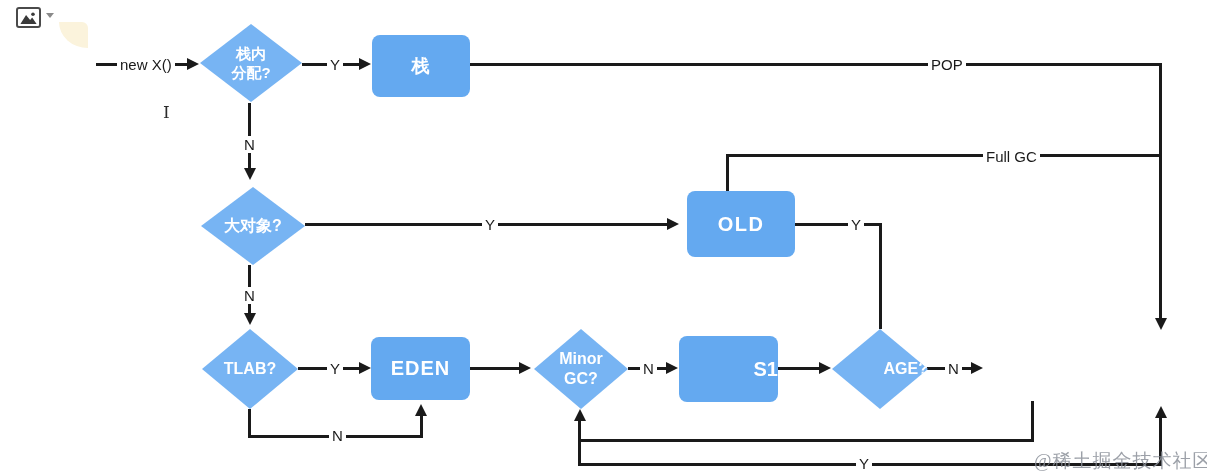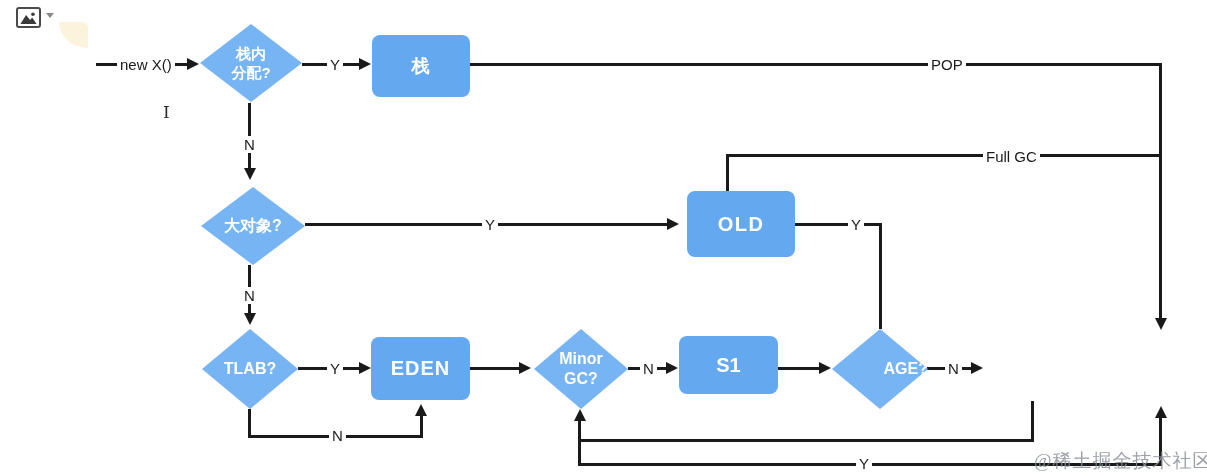--- a/index.html
+++ b/index.html
@@ -142,21 +142,21 @@
 
   <div class="node diamond" style="left:202px;top:329px;width:96px;height:80px;font-size:16px;">
     <span>TLAB?</span>
   </div>
 
   <div class="node diamond" style="left:534px;top:329px;width:94px;height:80px;font-size:16px;line-height:20px;">
     <span>Minor
 GC?</span>
   </div>
 
-  <div class="node rect" style="left:679px;top:336px;width:99px;height:58px;font-size:20px;">
+  <div class="node rect" style="left:679px;top:336px;width:99px;height:66px;font-size:20px;justify-content:flex-end;">
     <span>S1</span>
   </div>
 
   <div class="node diamond" style="left:832px;top:329px;width:96px;height:80px;font-size:16px;justify-content:flex-end;">
     <span>AGE?</span>
   </div>
 
 
 
   <div class="elabel" style="left:117px;top:56px;">new X()</div>

